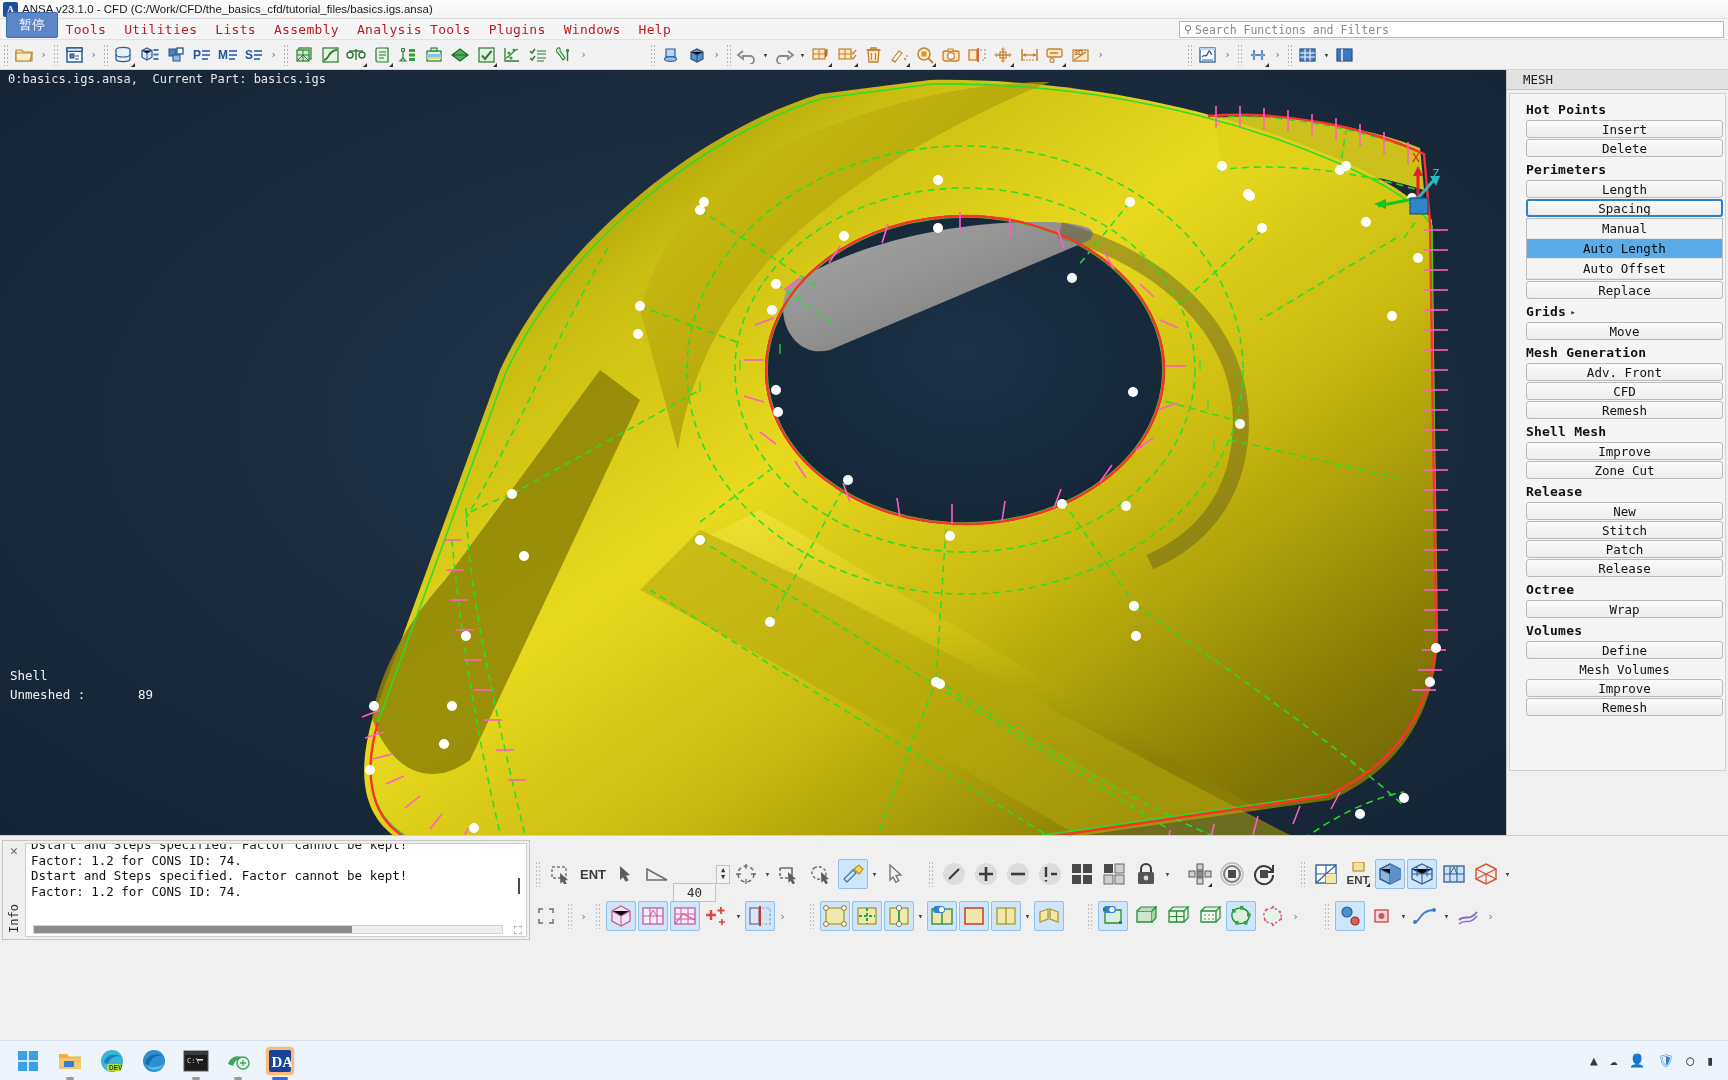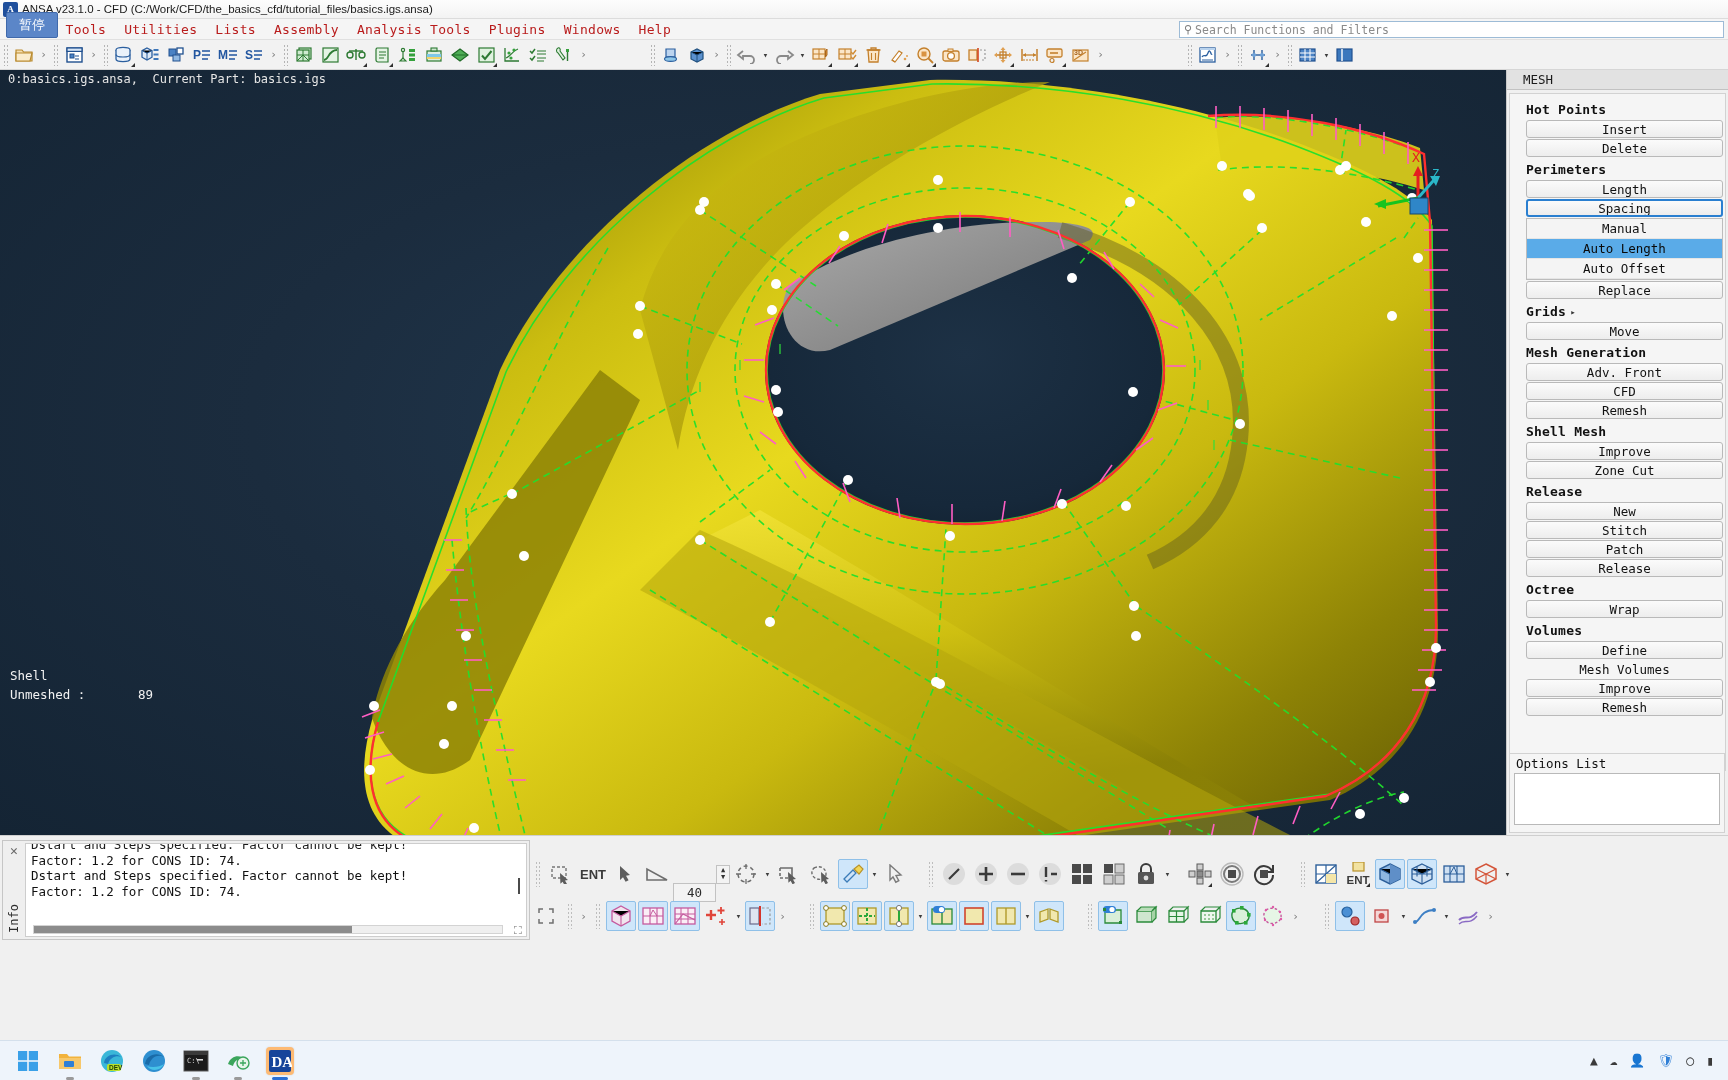--- a/index.html
+++ b/index.html
@@ -909,24 +909,20 @@
       <div class="sb-head">Octree</div>
       <div class="sb-btn">Wrap</div>
 
       <div class="sb-head">Volumes</div>
       <div class="sb-btn">Define</div>
       <div class="sb-btn plain">Mesh Volumes</div>
       <div class="sb-btn">Improve</div>
       <div class="sb-btn">Remesh</div>
     </div>
 
-    <div class="sb-opts">
-      <div class="t">Options List</div>
-      <div class="box"></div>
-    </div>
   </div>
 
   <div class="bottomdock">
 
     <div class="console">
       <div class="side">
         <span class="x">✕</span>
         <span class="lbl">Info</span>
       </div>
       <div class="text">

